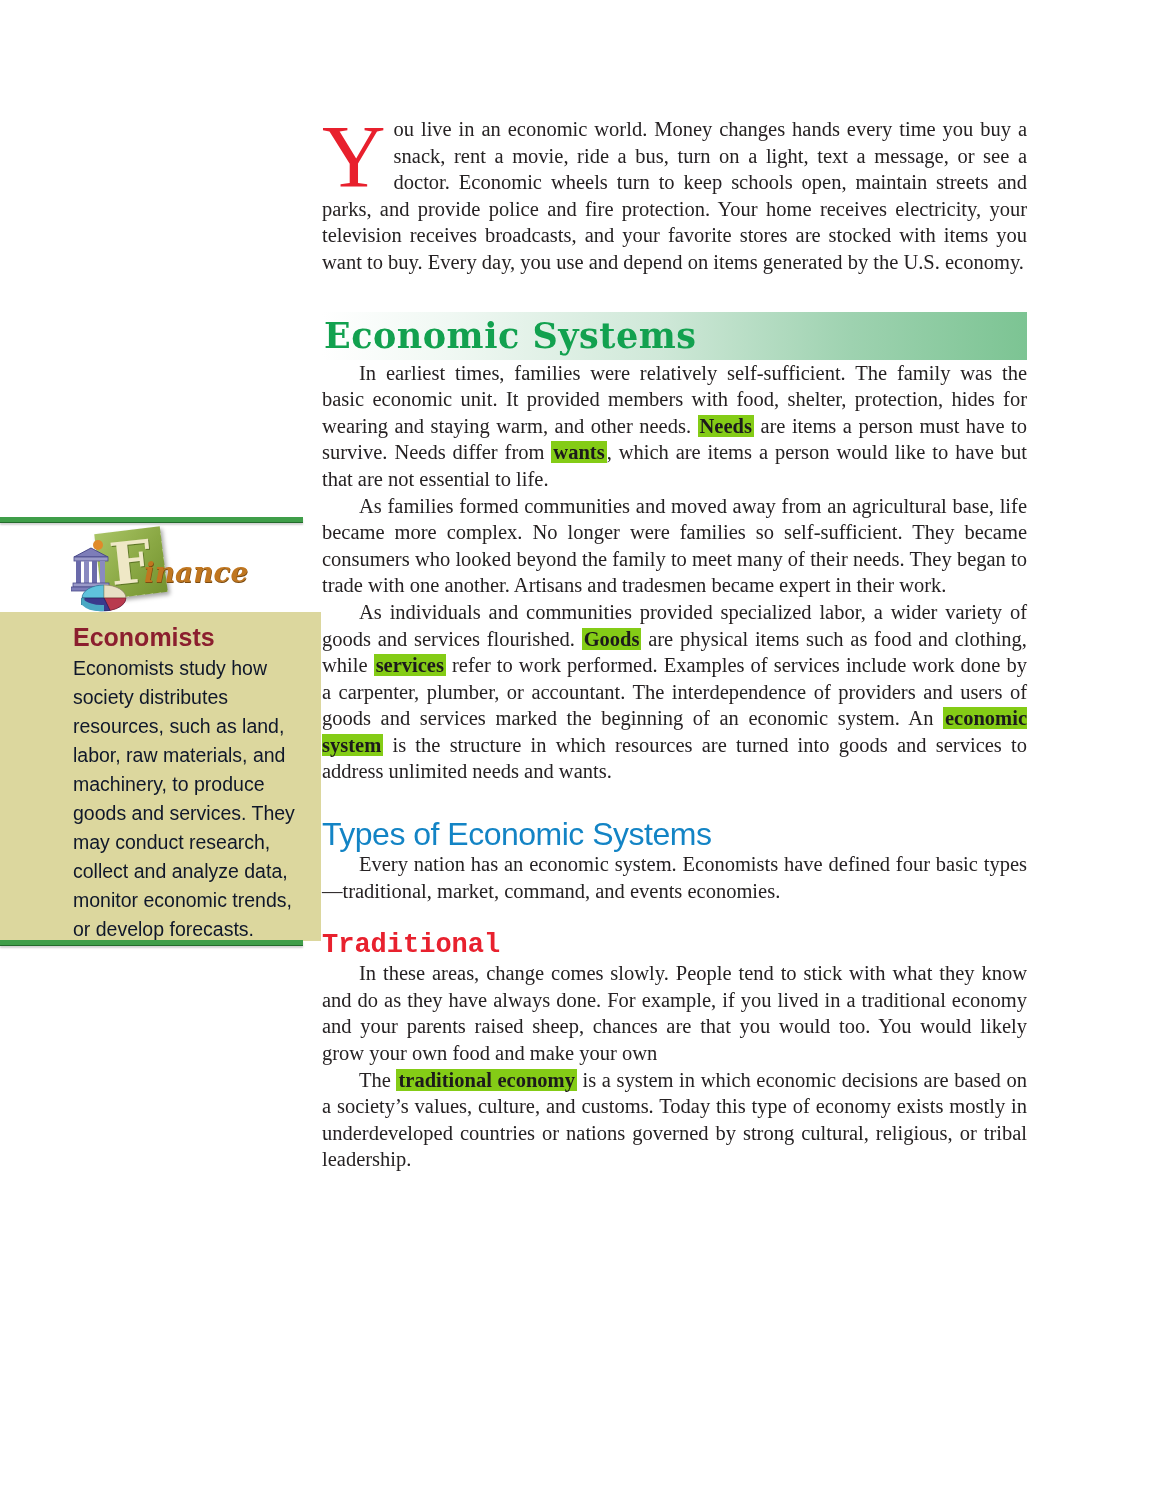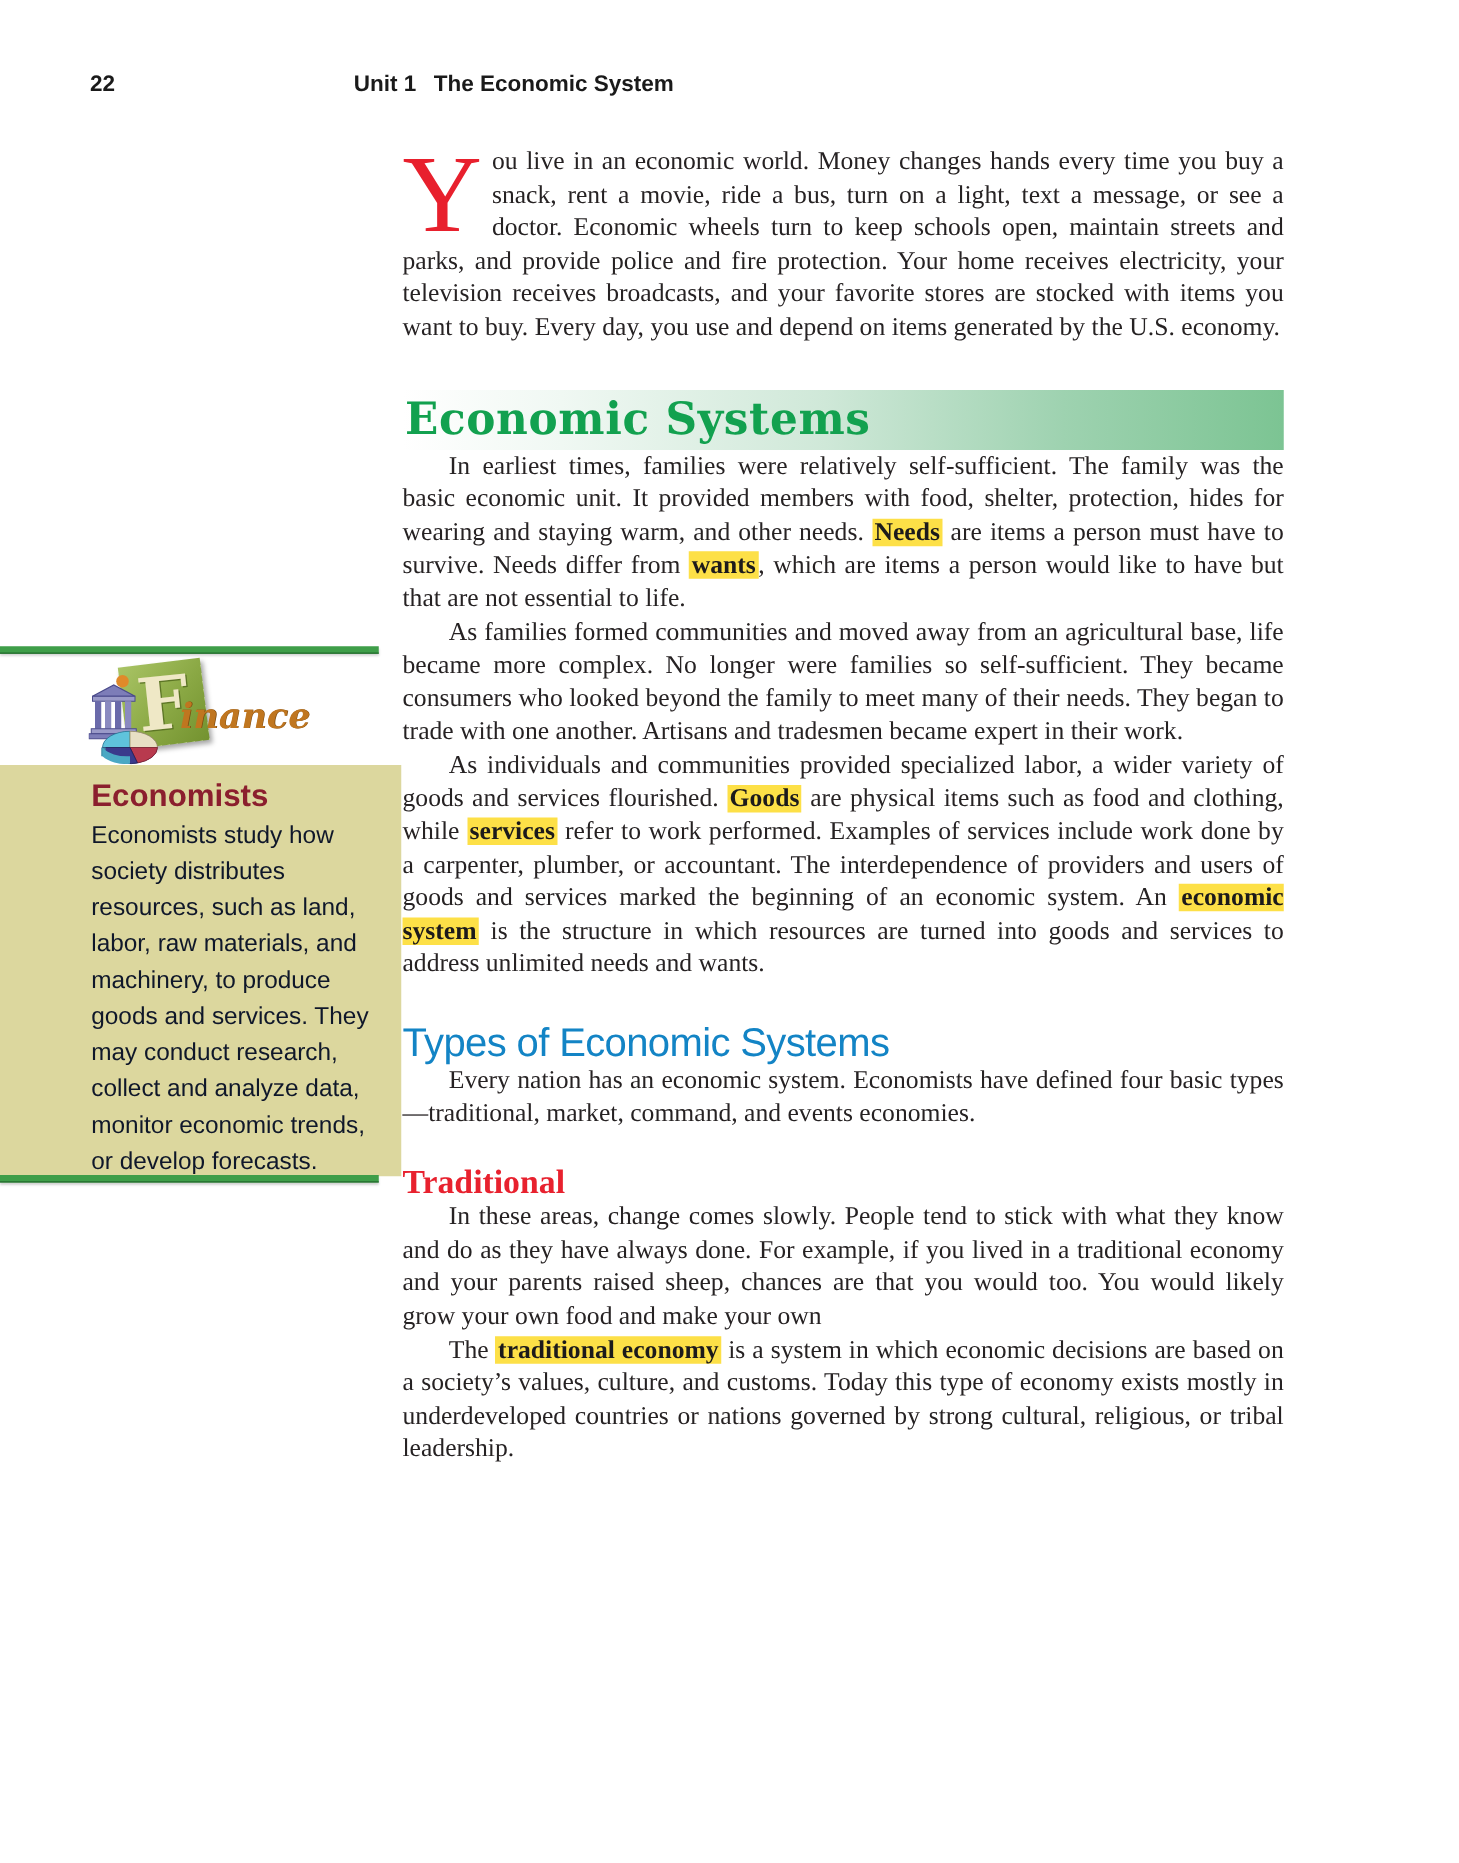--- a/index.html
+++ b/index.html
@@ -33,21 +33,21 @@
   p.indent{text-indent:37px;}
   p.first{margin-top:116px;}
   .dropcap{
     float:left;
     font-size:88px;line-height:70px;
     color:#e8202d;
     font-weight:normal;
     padding:6px 8px 0 0;
   }
   mark.hl{
-    background:#fde047;
+    background:#84cc16;
     font-weight:bold;
     color:#1c1a1b;
     padding:0 2px;
   }
   
   .band{
     margin:36px 0 0 0;
     width:705px;height:48px;
     background:linear-gradient(90deg,#ffffff 0%,#f0f8f3 18%,#cfe8d8 48%,#9ed2b0 75%,#7cc493 100%);
     display:flex;align-items:center;
@@ -62,21 +62,21 @@
   .sect-gap{margin-top:20px;}
   .h-blue{
     margin:32px 0 0 0;
     font-family:"Liberation Sans","DejaVu Sans",sans-serif;
     font-weight:normal;font-size:32px;line-height:34px;
     color:#1384c5;letter-spacing:-0.5px;
   }
   .after-blue{margin-top:16px;}
   .h-red{
     margin:26px 0 0 0;
-    font-family:Liberation Serif, serif;
+    font-family:Liberation Mono, monospace;
     font-weight:bold;font-size:27px;line-height:30px;
     color:#e8212e;
   }
   .after-red{margin-top:20px;}
   
   .rule{
     position:absolute;left:0;width:303px;height:5px;
     background:#3f9e49;border-bottom:1px solid #236b2c;
     box-shadow:0 2px 2px rgba(0,0,0,0.18);
   }
@@ -121,25 +121,20 @@
     z-index:3;
   }
   .logo-building{position:absolute;left:1px;top:16px;z-index:4;}
   .logo-pie{position:absolute;left:10px;top:50px;z-index:5;}
 </style>
 </head>
 <body>
 
 <div class="page">
 
-  <div class="pagehead">
-    <span class="pagenum">22</span>
-    <span class="unitlabel">Unit 1</span>
-    <span class="unittitle">The Economic System</span>
-  </div>
 
   <div class="rule top"></div>
 
   <div class="logo">
     <div class="logo-square">
       <span>F</span>
     </div>
     <div class="logo-inance">inance</div>
     <svg class="logo-building" width="40" height="52" viewBox="0 0 40 52">
       <circle cx="27" cy="5" r="5" fill="#e08a2a"></circle>

